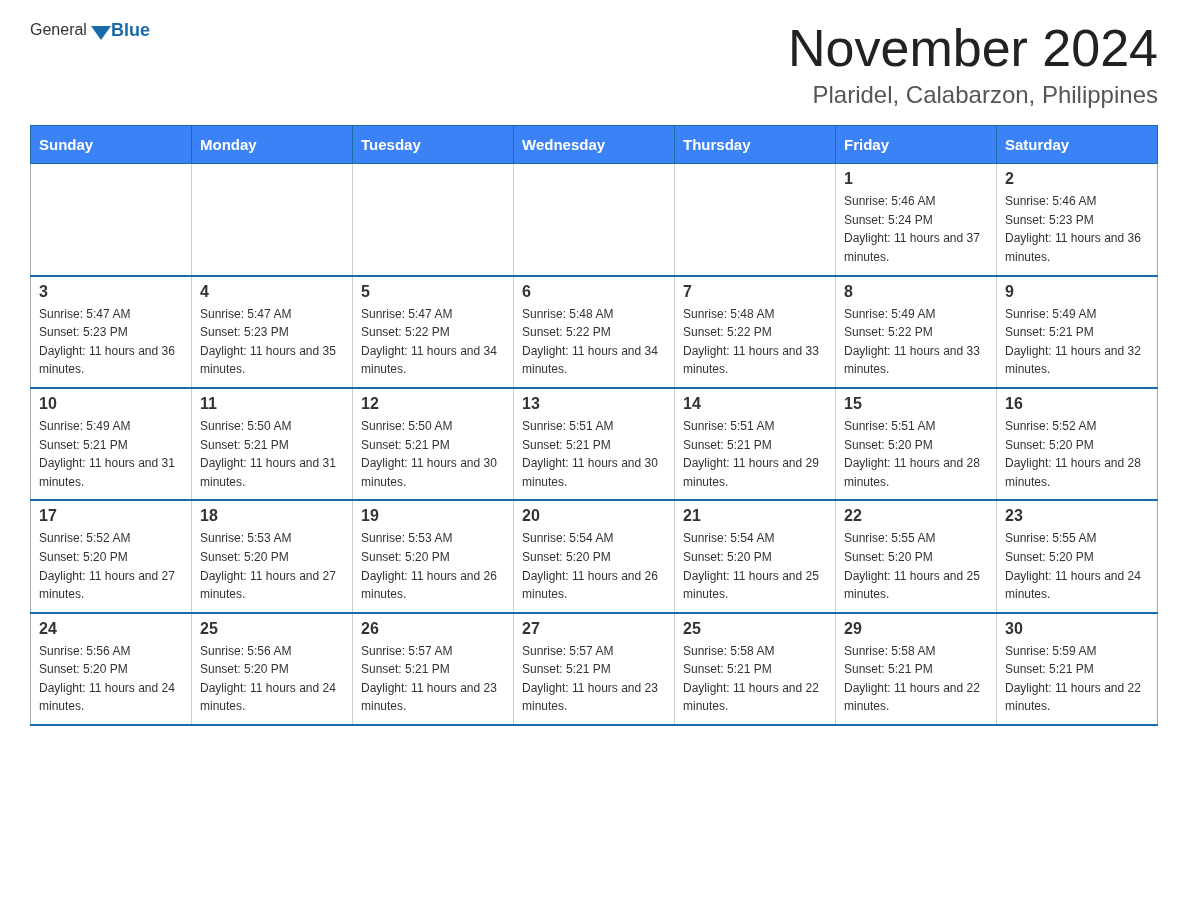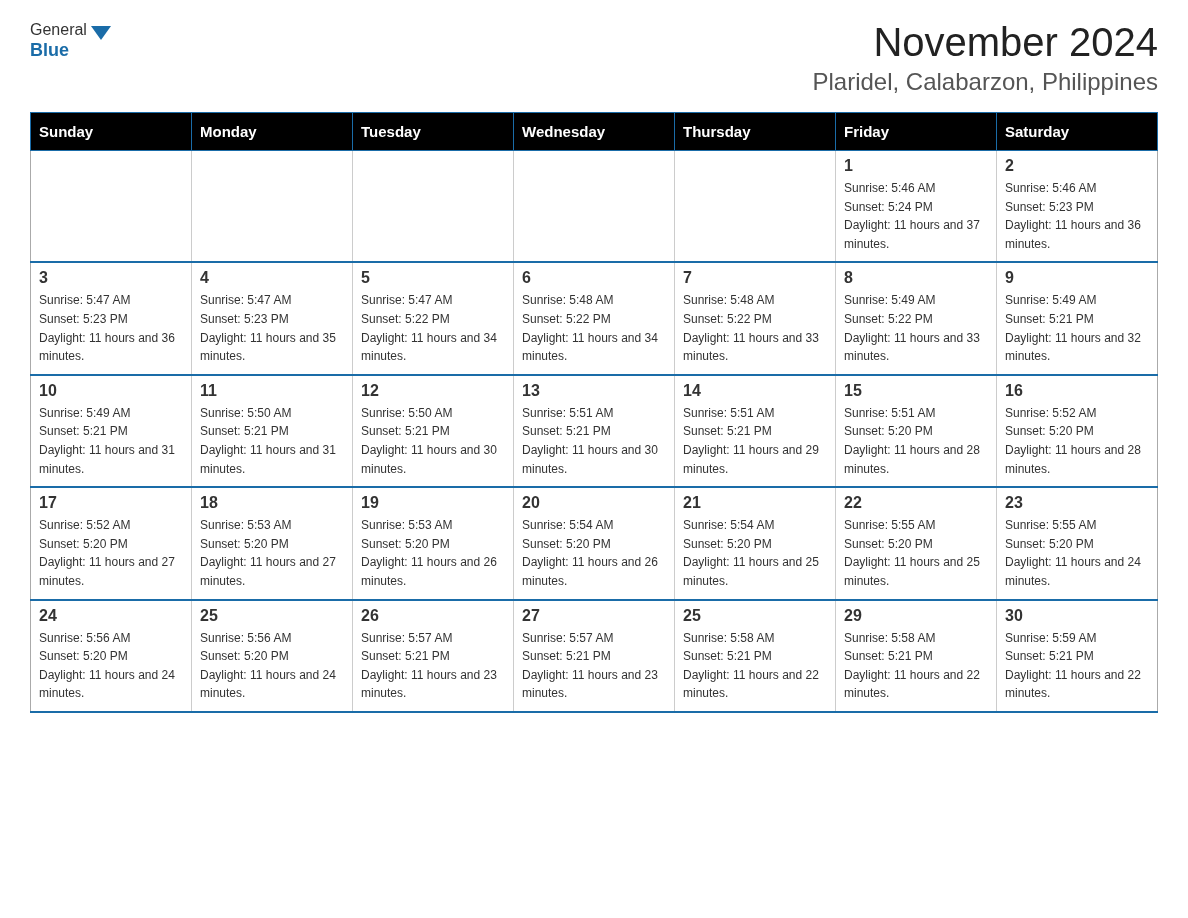--- a/index.html
+++ b/index.html
@@ -14,21 +14,21 @@
       padding: 20px 30px 30px 30px;
     }
     .header-row {
       display: flex;
       justify-content: space-between;
       align-items: flex-start;
       margin-bottom: 16px;
     }
     .logo-area {
       display: flex;
-      flex-direction: column;
+      flex-direction: row;
       align-items: flex-start;
     }
     .logo-general { color: #333; }
     .logo-arrow {
       display: inline-block;
       width: 0;
       height: 0;
       border-left: 10px solid transparent;
       border-right: 10px solid transparent;
       border-top: 14px solid #1a6ca8;
@@ -38,37 +38,37 @@
     }
     .logo-blue {
       color: #1a6ca8;
       font-size: 18px;
       font-weight: bold;
     }
     .title-area {
       text-align: right;
     }
     .month-year {
-      font-size: 40px;
+      font-size: 52px;
       font-weight: normal;
       color: #222;
       line-height: 1.1;
     }
     .location {
       font-size: 24px;
       color: #555;
       margin-top: 4px;
     }
     .calendar-table {
       width: 100%;
       border-collapse: collapse;
       border: 1px solid #aaa;
     }
     .calendar-table thead tr {
-      background-color: #000000;
+      background-color: #3b82f6;
     }
     .calendar-table thead th {
       color: #fff;
       font-size: 15px;
       font-weight: 600;
       padding: 10px 8px;
       border: 1px solid #1a6ca8;
       text-align: left;
     }
     .calendar-table tbody tr {

